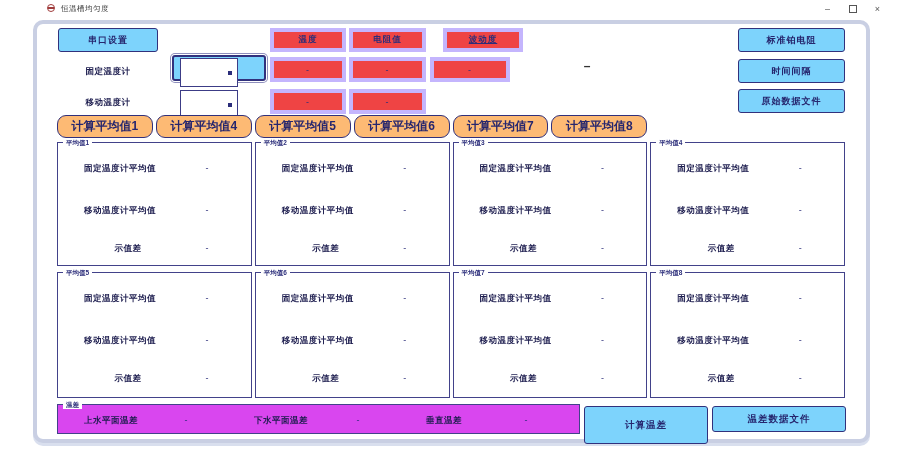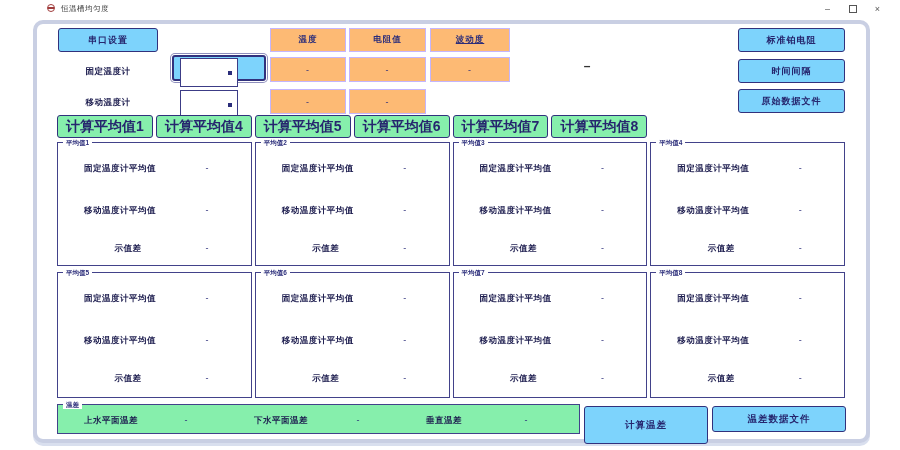--- a/index.html
+++ b/index.html
@@ -21,51 +21,51 @@
   .win-btn .sq{width:6px;height:6px;border:1px solid #555;display:block;}
   
   .frame{position:absolute;left:33px;top:20px;width:837px;height:423px;box-sizing:border-box;
     border:4px solid #c9cfe3;border-radius:10px;background:#fff;
     box-shadow:0 3px 0 rgba(185,196,224,.55);}
   
   .btn{position:absolute;box-sizing:border-box;border:1.5px solid #31317c;border-radius:3px;
     background:#7dd3fc;color:#26266e;font-weight:bold;font-size:9px;
     display:flex;align-items:center;justify-content:center;letter-spacing:1px;cursor:default;}
   .btn.focus{border-width:2px;box-shadow:0 0 0 1px #ffffff,0 0 0 2px #8f8fbd;}
-  .thinbox{position:absolute;box-sizing:border-box;border:1px solid #c4b5fd;background:#fdba74;
+  .thinbox{position:absolute;box-sizing:border-box;border:4px solid #c4b5fd;background:#ef4444;
     color:#2b2d7a;font-size:8.5px;font-weight:bold;display:flex;align-items:center;
     justify-content:center;letter-spacing:1px;}
   .vbox{font-weight:normal;font-size:9px;}
   .dd{position:absolute;box-sizing:border-box;left:180px;width:58px;height:29px;
     border:1.5px solid #3c3c86;background:#fff;cursor:default;}
   .dd-arrow{position:absolute;right:5px;top:50%;margin-top:-2px;width:4px;height:4px;background:#2b2d7a;}
   .rowlbl{position:absolute;left:58px;width:100px;text-align:center;font-size:8.5px;
     font-weight:bold;color:#1c1c4e;letter-spacing:.5px;}
   .dash{position:absolute;left:576px;top:59px;width:22px;text-align:center;
     font-size:12px;font-weight:bold;color:#333;}
   
   .calc-row{position:absolute;left:57px;top:115px;width:788px;height:23px;
     display:grid;grid-template-columns:repeat(8,1fr);gap:3px;}
-  .calc-btn{box-sizing:border-box;border:1.5px solid #31317c;border-radius:3px;background:#86efac;
-    color:#26266e;font-weight:bold;font-size:14px;display:flex;align-items:center;
+  .calc-btn{box-sizing:border-box;border:1.5px solid #31317c;border-radius:9px;background:#fdba74;
+    color:#26266e;font-weight:bold;font-size:12px;display:flex;align-items:center;
     justify-content:center;cursor:default;}
   
   .panels{position:absolute;left:57px;top:142px;width:788px;height:256px;
     display:grid;grid-template-columns:repeat(4,1fr);grid-template-rows:124px 126px;gap:6px 3px;}
   .panel{position:relative;box-sizing:border-box;border:1px solid #42428a;background:#fff;}
   .legend{position:absolute;top:-5px;left:5px;background:#fff;padding:0 3px;
     font-size:6.5px;line-height:9px;color:#2b2d7a;font-weight:bold;}
   .prow{position:absolute;left:0;right:0;height:12px;}
   .prow .lbl{position:absolute;left:26px;font-size:8.5px;font-weight:bold;color:#1c1c4e;letter-spacing:.5px;}
   .prow .lbl.c{left:0;width:140px;text-align:center;}
   .prow .val{position:absolute;left:136px;width:26px;text-align:center;font-size:9px;color:#2b2d7a;}
   .r1{top:20px}.r2{top:62px}.r3{top:100px}
   
   .tdiff{position:absolute;left:57px;top:404px;width:523px;height:30px;box-sizing:border-box;
-    border:1px solid #42428a;background:#86efac;}
+    border:1px solid #42428a;background:#d946ef;}
   .tdiff .lbl{position:absolute;top:10px;font-size:8.5px;font-weight:bold;color:#1c1c4e;letter-spacing:.5px;}
   .tdiff .val{position:absolute;top:10px;width:20px;text-align:center;font-size:9px;color:#2b2d7a;}
 </style>
 </head>
 <body>
 
 <div class="titlebar">
   <span class="app-icon"></span>
   <span class="win-title">恒温槽均匀度</span>
   <div class="win-controls">
@@ -81,21 +81,21 @@
   </div>
 </div>
 
 <div class="frame"></div>
 
 <div class="btn" style="left:58px;top:28px;width:100px;height:24px;">串口设置</div>
 <div class="btn focus" style="left:172px;top:27px;width:94px;height:26px;margin-top:28px;">开始测量</div>
 
 <div class="thinbox" style="left:270px;top:28px;width:76px;height:24px;">温度</div>
 <div class="thinbox" style="left:349px;top:28px;width:77px;height:24px;">电阻值</div>
-<div class="thinbox" style="left:430px;top:28px;width:80px;height:24px;text-decoration:underline;">波动度</div>
+<div class="thinbox" style="left:443px;top:28px;width:80px;height:24px;text-decoration:underline;">波动度</div>
 
 <span class="rowlbl" style="top:66px;">固定温度计</span>
 <div class="dd" style="top:58px;">
   <span class="dd-arrow"></span>
 </div>
 <div class="thinbox vbox" style="left:270px;top:57px;width:76px;height:25px;">-</div>
 <div class="thinbox vbox" style="left:349px;top:57px;width:77px;height:25px;">-</div>
 <div class="thinbox vbox" style="left:430px;top:57px;width:80px;height:25px;">-</div>
 <span class="dash">–</span>
 

